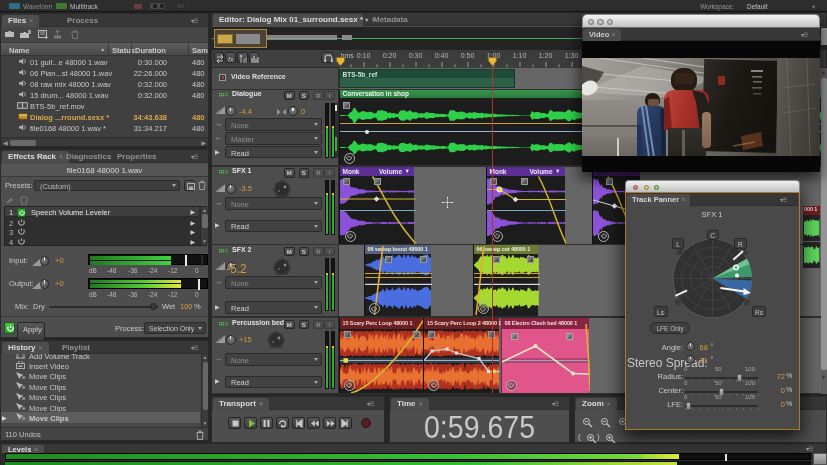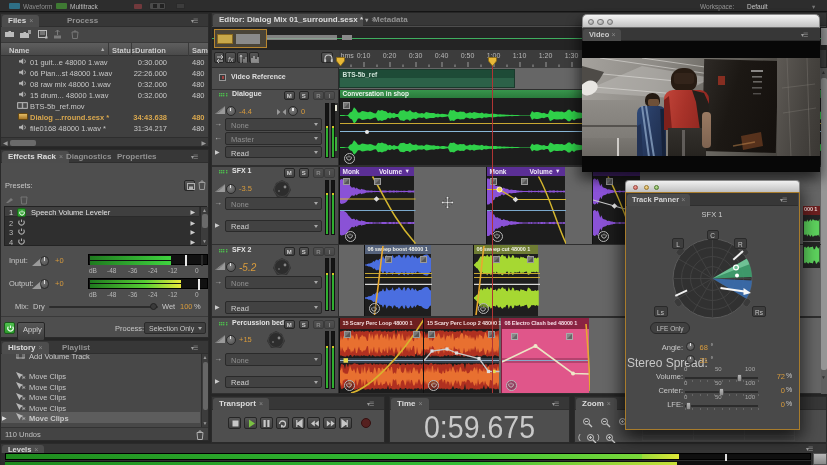--- a/index.html
+++ b/index.html
@@ -139,21 +139,26 @@
  </div>
 </div>
 
 <div class="panel" style="left:0;top:149px;width:209px;height:189px;">
  <div class="tabbar">
         <div class="tab" style="left:1px;">Effects Rack<span class="x">×</span></div>
         <div class="tabi" style="left:59px;">Diagnostics</div>
         <div class="tabi" style="left:110px;">Properties</div>
         <div class="pmenu" style="right:3px;">▾☰</div>
       </div>
+ <div class="abs" style="left:0;top:14px;width:207px;height:13px;background:#555;border-bottom:1px solid #3a3a3a;text-align:center;font-size:8px;color:#d8d8d8;line-height:13px;">file0168 48000 1.wav</div>
  <div class="t" style="left:4px;top:31px;font-size:7.5px;color:#c8c8c8;">Presets:</div>
+ <div class="dd" style="left:33px;top:29.5px;width:146px;height:11.5px;">
+        <div class="t" style="left:5px;top:1.8px;font-size:7.5px;color:#b8b8b8;">(Custom)</div>
+        <div class="dar"></div>
+      </div>
  <div class="abs btn" style="left:183px;top:29.5px;width:11px;height:11px;">
         <svg style="left:1.5px;top:2px;" width="8" height="7" viewBox="0 0 8 7">
           <rect x="0.5" y="0.5" width="7" height="6" fill="none" stroke="#b0b0b0" stroke-width="1"></rect>
           <rect x="2" y="3.5" width="4" height="3" fill="#b0b0b0"></rect>
         </svg>
       </div>
  <svg style="left:197px;top:30px;" width="8" height="10" viewBox="0 0 8 10" opacity="0.8">
         <path d="M1,2.5 L7,2.5 L6.3,9.5 L1.7,9.5 Z M3,2.5 L3,1 L5,1 L5,2.5" stroke="#b8b8b8" stroke-width="0.9" fill="none"></path>
       </svg>
  <svg style="left:4px;top:45px;" width="9" height="9" viewBox="0 0 9 9" opacity="0.4">
@@ -273,20 +278,28 @@
         <div class="pmenu" style="right:3px;">▾☰</div>
       </div>
  <div class="abs" style="left:0;top:13px;width:207px;height:73px;background:#484848;overflow:hidden;">
         <div class="abs" style="left:0;top:-4.0px;width:199px;height:10.4px;">
           <svg style="left:15px;top:2px;" width="9" height="7" viewBox="0 0 9 7">
             <rect x="0" y="1" width="9" height="5" fill="none" stroke="#b0b0b0" stroke-width="1"></rect>
             <path d="M2,0 L2,7 M7,0 L7,7" stroke="#b0b0b0" stroke-width="0.8"></path>
           </svg>
           <div class="t" style="left:28px;top:1.5px;font-size:7.5px;color:#c8c8c8;font-weight:normal;">Add Volume Track</div>
         </div>
+        <div class="abs" style="left:0;top:6.4px;width:199px;height:10.4px;">
+          <svg style="left:15px;top:1px;" width="9" height="8" viewBox="0 0 9 8">
+            <rect x="0.5" y="2.5" width="8" height="5" fill="none" stroke="#b0b0b0" stroke-width="1"></rect>
+            <path d="M2,2 L3,0 L6,0 L7,2" stroke="#b0b0b0" stroke-width="0.8" fill="none"></path>
+            <rect x="2.5" y="4.5" width="4" height="1.5" fill="#b0b0b0"></rect>
+          </svg>
+          <div class="t" style="left:28px;top:1.5px;font-size:7.5px;color:#c8c8c8;font-weight:normal;">Insert Video</div>
+        </div>
         <div class="abs" style="left:0;top:16.8px;width:199px;height:10.4px;">
           <svg style="left:15px;top:1px;" width="10" height="8" viewBox="0 0 10 8">
             <path d="M0,0 L3.5,7 L4.8,4.2 L7.5,3 Z" fill="#b8b8b8"></path>
             <path d="M6.5,5.5 L9,5.5 M7.8,4.2 L7.8,6.8 M6.8,4.6 L6,4 M8.8,4.6 L9.4,4 M6.8,6.4 L6,7 M8.8,6.4 L9.4,7" stroke="#b8b8b8" stroke-width="0.7"></path>
           </svg>
           <div class="t" style="left:28px;top:1.5px;font-size:7.5px;color:#c8c8c8;font-weight:normal;">Move Clips</div>
         </div>
         <div class="abs" style="left:0;top:27.2px;width:199px;height:10.4px;">
           <svg style="left:15px;top:1px;" width="10" height="8" viewBox="0 0 10 8">
             <path d="M0,0 L3.5,7 L4.8,4.2 L7.5,3 Z" fill="#b8b8b8"></path>
@@ -529,21 +542,21 @@
     <div class="abs btn" style="left:324.4px;top:246.5px;width:10.5px;height:9.5px;opacity:0.45;">
       <div class="t" style="left:0;top:1px;width:8.5px;text-align:center;font-size:6px;color:#cfcfcf;font-weight:bold;">I</div>
     </div>
 <svg style="left:215.0px;top:261.5px;" width="10" height="8" viewBox="0 0 10 8">
       <path d="M0,8 L10,8 L10,0 Z" fill="#9a9a9a"></path>
       <path d="M0,8 Q5,7 10,0" stroke="#6a6a6a" stroke-width="0.8" fill="none"></path>
     </svg>
 <div class="abs" style="left:225.5px;top:261.5px;width:10.0px;height:10.0px;border-radius:50%;background:radial-gradient(circle at 40% 35%,#808080,#4a4a4a);border:1px solid #2a2a2a;">
       <div class="abs" style="left:50%;top:0.5px;width:1.2px;height:3px;background:#e8e8e8;margin-left:-0.6px;"></div>
     </div>
-<div class="t" style="left:239px;top:262px;font-size:10px;color:#d89b3c;font-style:italic;">-5.2</div>
+<div class="t" style="left:226px;top:262px;font-size:12px;color:#d89b3c;">-5.2</div>
 <svg style="left:272.0px;top:257.5px;" width="20" height="18" viewBox="0 0 20 18">
       <path d="M10,0 L16,3 L19,10 L15,17 L5,17 L1,10 L4,3 Z" fill="#333"></path>
       <circle cx="10" cy="9" r="7.5" fill="#2d2d2d" stroke="#444" stroke-width="0.8"></circle>
       <circle cx="13" cy="7" r="1.4" fill="#888"></circle>
       <circle cx="7" cy="11" r="1" fill="#666"></circle>
     </svg>
 <div class="t" style="left:214.0px;top:276.5px;font-size:8px;color:#b8b8b8;">→</div>
     <div class="dd" style="left:225.0px;top:275.5px;width:97.0px;height:13.0px;background:#424242;">
       <div class="t" style="left:5px;top:2.0px;font-size:7.5px;color:#8f8f8f;">None</div>
       <div class="dar"></div>
@@ -1086,21 +1099,21 @@
           <div class="abs" style="left:50%;top:0.5px;width:1px;height:2.8px;background:#e8e8e8;margin-left:-0.5px;"></div>
         </div>
         <div class="t" style="left:73.5px;top:149.5px;font-size:7.5px;color:#d89b3c;">68</div>
         <div class="t" style="left:84.5px;top:149.5px;font-size:7px;color:#c8c8c8;">°</div>
 <div class="t" style="left:1.0px;top:163.0px;width:56.0px;text-align:left;font-size:12px;color:#c8c8c8;">Stereo Spread:</div>
         <div class="abs" style="left:59.5px;top:162.0px;width:9px;height:9px;border-radius:50%;background:radial-gradient(circle at 40% 35%,#7a7a7a,#4a4a4a);border:1px solid #2c2c2c;">
           <div class="abs" style="left:50%;top:0.5px;width:1px;height:2.8px;background:#e8e8e8;margin-left:-0.5px;"></div>
         </div>
         <div class="t" style="left:73.5px;top:163.0px;font-size:7.5px;color:#d89b3c;">31</div>
         <div class="t" style="left:84.5px;top:163.0px;font-size:7px;color:#c8c8c8;">°</div>
-<div class="t" style="left:1px;top:178.5px;width:56px;text-align:right;font-size:7.5px;color:#c8c8c8;">Volume:</div>
+<div class="t" style="left:1px;top:178.5px;width:56px;text-align:right;font-size:7.5px;color:#c8c8c8;">Radius:</div>
         <div class="t" style="left:58px;top:173.0px;font-size:6px;color:#aaa;">0</div>
         <div class="t" style="left:89px;top:173.0px;font-size:6px;color:#aaa;">50</div>
         <div class="t" style="left:119px;top:173.0px;font-size:6px;color:#aaa;">100</div>
         <div class="abs" style="left:59px;top:184.0px;width:73px;height:2px;background:#2c2c2c;"></div>
         <div class="abs" style="left:59.0px;top:186.5px;width:1px;height:2px;background:#666;"></div>
         <div class="abs" style="left:66.3px;top:186.5px;width:1px;height:2px;background:#666;"></div>
         <div class="abs" style="left:73.6px;top:186.5px;width:1px;height:2px;background:#666;"></div>
         <div class="abs" style="left:80.9px;top:186.5px;width:1px;height:2px;background:#666;"></div>
         <div class="abs" style="left:88.2px;top:186.5px;width:1px;height:2px;background:#666;"></div>
         <div class="abs" style="left:95.5px;top:186.5px;width:1px;height:2px;background:#666;"></div>

